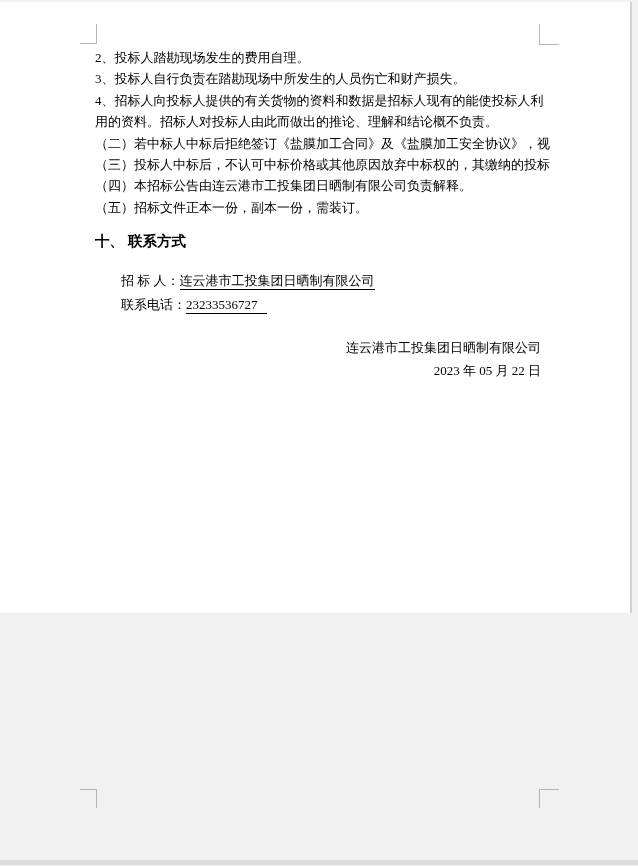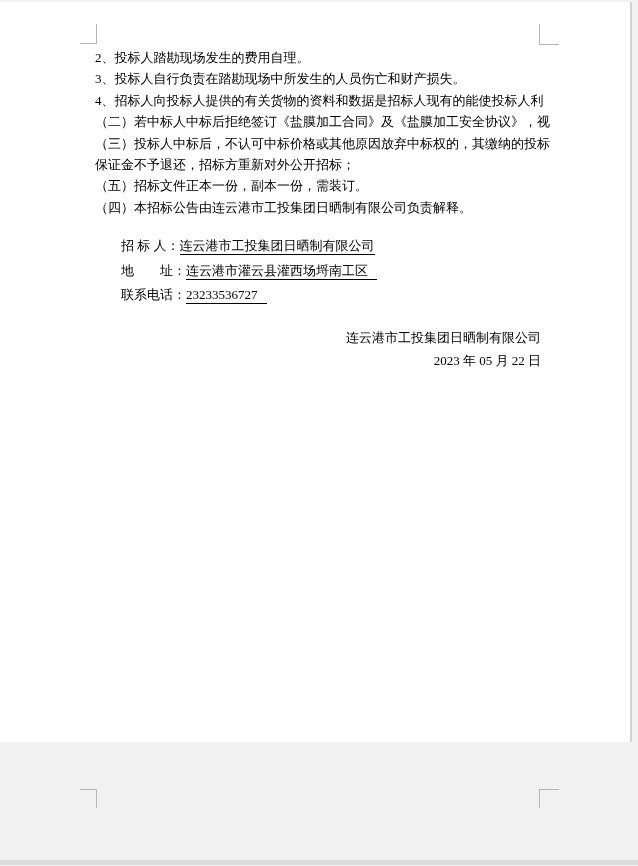--- a/index.html
+++ b/index.html
@@ -1,17 +1,17 @@
 <!DOCTYPE html>
 <html><head>
 <meta charset="utf-8">
 <style>
   html,body{margin:0;padding:0;width:638px;height:866px;background:#f1f1f1;overflow:hidden;}
   .canvas{position:relative;width:638px;height:866px;font-family:"Liberation Serif","DejaVu Serif",serif;color:#000;}
-  .page{position:absolute;left:0;top:2px;width:630px;height:740px;background:#ffffff;border-right:2px solid #d2d2d2;}
+  .page{position:absolute;left:0;top:2px;width:630px;height:611px;background:#ffffff;border-right:2px solid #d2d2d2;}
   .bottom-strip{position:absolute;left:0;top:860px;width:638px;height:5px;background:#dcdcdc;}
   .crop{position:absolute;}
   .crop.tl{left:80px;top:22px;width:16px;height:19px;border-right:1px solid #b5b5b5;border-bottom:1px solid #b5b5b5;}
   .crop.tr{left:539px;top:22px;width:19px;height:20px;border-left:1px solid #b5b5b5;border-bottom:1px solid #b5b5b5;}
   .crop.bl{left:80px;top:787px;width:16px;height:18px;border-right:1px solid #b5b5b5;border-top:1px solid #b5b5b5;}
   .crop.br{left:539px;top:787px;width:19px;height:18px;border-left:1px solid #b5b5b5;border-top:1px solid #b5b5b5;}
   .textblock{position:absolute;left:95px;top:45px;width:446px;font-size:13px;line-height:21.4px;}
   .line{white-space:nowrap;}
   .heading{margin:13px 0 0 0;font-size:14.5px;font-weight:bold;line-height:21.4px;
            font-family:"Liberation Sans","DejaVu Sans",sans-serif;white-space:nowrap;}
@@ -30,33 +30,31 @@
 
     <div class="crop tl"></div>
     <div class="crop tr"></div>
     <div class="crop bl"></div>
     <div class="crop br"></div>
 
     <div class="textblock">
       <div class="line">2、投标人踏勘现场发生的费用自理。</div>
       <div class="line">3、投标人自行负责在踏勘现场中所发生的人员伤亡和财产损失。</div>
       <div class="line">4、招标人向投标人提供的有关货物的资料和数据是招标人现有的能使投标人利</div>
+      <div class="line">用的资料。招标人对投标人由此而做出的推论、理解和结论概不负责。</div>
       <div class="line">（二）若中标人中标后拒绝签订《盐膜加工合同》及《盐膜加工安全协议》，视</div>
       <div class="line">（三）投标人中标后，不认可中标价格或其他原因放弃中标权的，其缴纳的投标</div>
-      <div class="line">保证金不予退还，招标方重新对外公开招标；</div>
+      <div class="line">（四）本招标公告由连云港市工投集团日晒制有限公司负责解释。</div>
       <div class="line">（五）招标文件正本一份，副本一份，需装订。</div>
-      <div class="line">（四）本招标公告由连云港市工投集团日晒制有限公司负责解释。</div>
 
+      <h2 class="heading">十、 联系方式</h2>
 
       <div class="contacts">
         <div class="crow">
           <span class="clabel">招 标 人：</span><span class="cvalue">连云港市工投集团日晒制有限公司</span>
-        </div>
-        <div class="crow">
-          <span class="clabel">地　　址：</span><span class="cvalue ext">连云港市灌云县灌西场埒南工区</span>
         </div>
         <div class="crow">
           <span class="clabel">联系电话：</span><span class="cvalue ext">23233536727</span>
         </div>
       </div>
 
       <div class="signature">
         <div>连云港市工投集团日晒制有限公司</div>
         <div>2023 年 05 月 22 日</div>
       </div>

